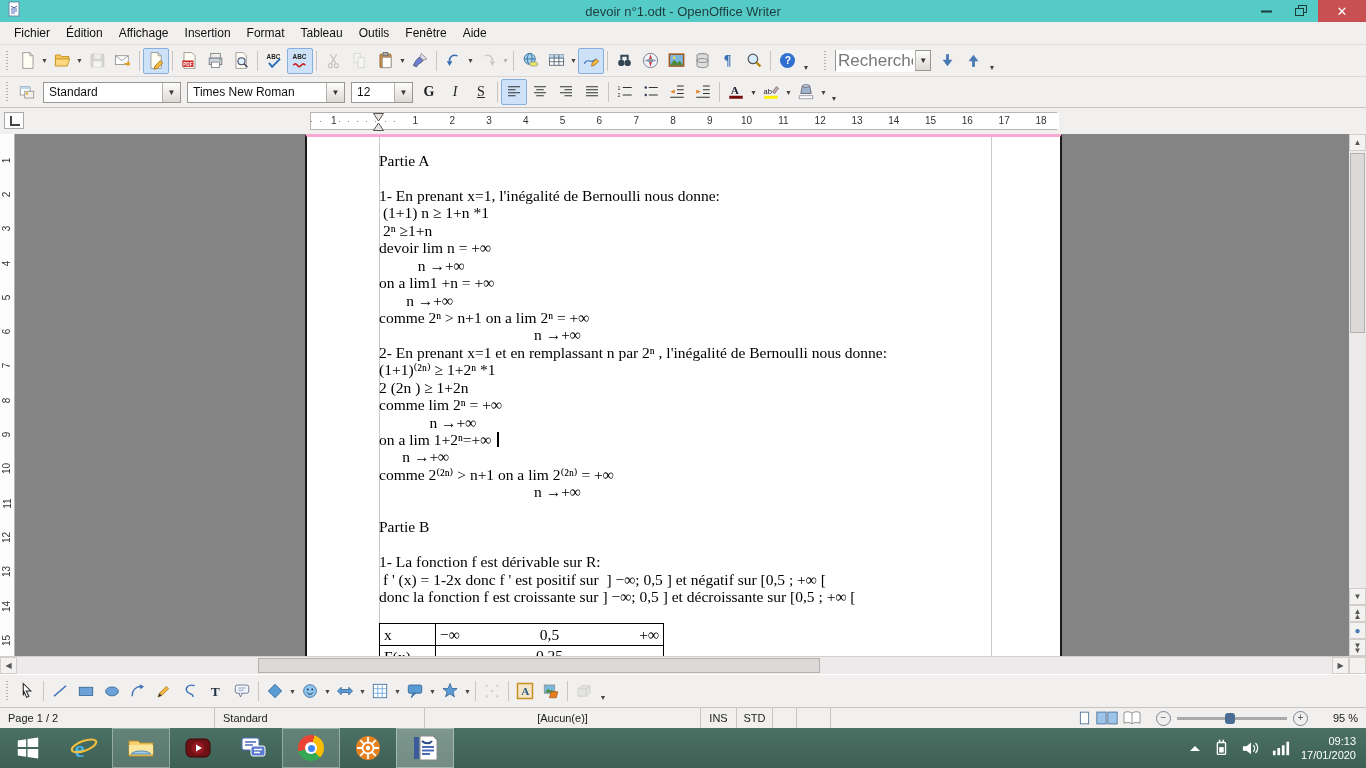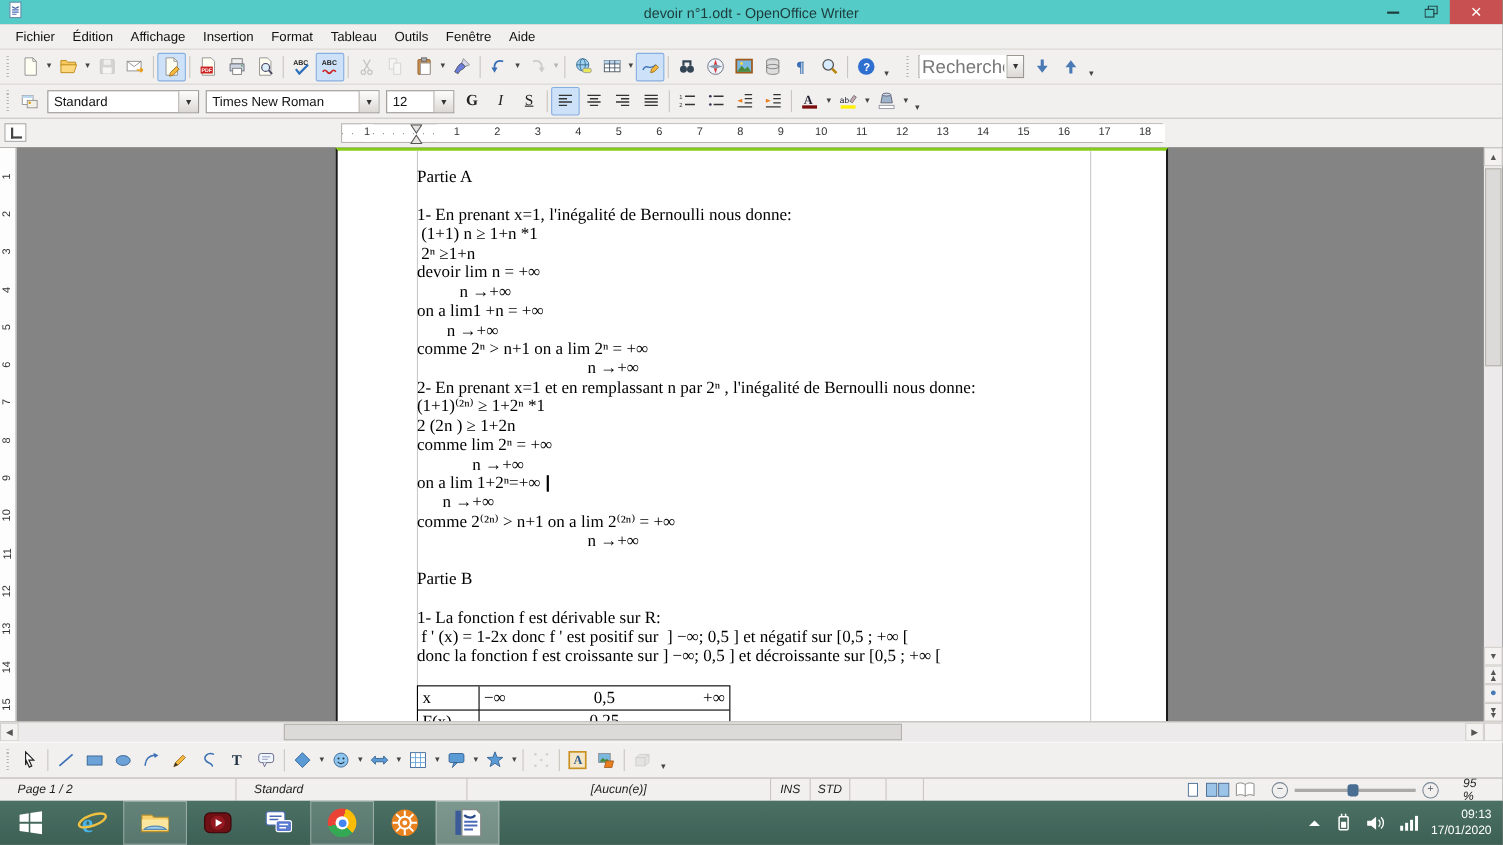--- a/index.html
+++ b/index.html
@@ -38,21 +38,21 @@
   #hruler .dots{position:absolute;left:0;top:8px;width:100%;height:1px;background:repeating-linear-gradient(90deg,#888 0 1px,transparent 1px 9.2px);}
   #hnums{position:absolute;left:86px;top:0;height:100%;display:flex;}
   #hnums span{width:36.8px;text-align:center;font-size:10px;color:#333;line-height:16px;background:#fff;}
   #hmargin-num{position:absolute;left:18px;top:0;font-size:10px;color:#333;line-height:16px;background:#fff;padding:0 2px;}
   #indent-marker{position:absolute;left:62px;top:0px;}
   
   #main{position:absolute;top:134px;left:0;width:1366px;height:522px;background:#848484;overflow:hidden;}
   #vruler{position:absolute;left:0;top:0;width:15px;height:522px;background:#fdfdfd;border-right:1px solid #b9b5b0;box-sizing:border-box;padding-top:9px;}
   .vnum{height:34.3px;display:flex;align-items:center;justify-content:center;}
   .vnum span{transform:rotate(-90deg);font-size:10px;color:#333;}
-  #page{position:absolute;left:305px;top:0;width:757px;height:522px;background:#fff;border-left:2px solid #1a1a1a;border-right:2px solid #1a1a1a;border-top:3px solid #84cc16;box-sizing:border-box;}
+  #page{position:absolute;left:305px;top:0;width:757px;height:522px;background:#fff;border-left:2px solid #1a1a1a;border-right:2px solid #1a1a1a;border-top:3px solid #f9a8d4;box-sizing:border-box;}
   .tbound{position:absolute;top:0;bottom:0;width:1px;background:#c9c9c9;}
   #doc-text{position:absolute;left:72px;top:15px;width:612px;font-family:"Liberation Serif","DejaVu Serif","DejaVu Sans",serif;font-size:15.5px;color:#000;}
   .dline{height:17.45px;line-height:17.45px;white-space:pre;}
   #cursor{position:absolute;left:190px;top:295px;width:1.5px;height:15px;background:#000;}
   #dtable{position:absolute;left:72px;top:486px;display:grid;grid-template-columns:56px 227px;border:1px solid #000;font-family:"Liberation Serif","DejaVu Serif",serif;font-size:15.5px;}
   #dtable .cell{border-right:1px solid #000;border-bottom:1px solid #000;height:22px;box-sizing:border-box;padding:0 4px;display:flex;align-items:center;}
   #dtable .cell:nth-child(2n){border-right:0;}
   #dtable .range{justify-content:space-between;}
   #dtable .center{justify-content:center;align-items:flex-start;line-height:20px;}
   
@@ -62,21 +62,21 @@
   #vthumb{position:absolute;left:1px;top:19px;width:15px;height:180px;background:#dcdad8;border:1px solid #b5b1ac;box-sizing:border-box;}
   #vnav{position:absolute;bottom:0;left:0;width:17px;}
   #vnav .sbtn{height:17px;line-height:5px;flex-direction:column;}
   #hscroll{position:absolute;top:656px;left:0;width:1366px;height:18px;background:#eceaea;border-top:1px solid #d2cfcb;box-sizing:border-box;}
   #hscroll .sbtn{position:absolute;top:0;width:17px;height:17px;}
   #hthumb{position:absolute;left:258px;top:1px;width:562px;height:15px;background:#dcdad8;border:1px solid #b5b1ac;box-sizing:border-box;}
   
   #drawbar{position:absolute;top:674px;left:0;width:1366px;height:33px;background:#f1f0ee;display:flex;align-items:center;border-top:1px solid #fff;box-sizing:border-box;}
   
   #statusbar{position:absolute;top:707px;left:0;width:1366px;height:21px;background:#f1f0ee;border-top:1px solid #c8c4bf;display:flex;align-items:center;font-size:11px;color:#222;box-sizing:border-box;}
-  .sfield{height:100%;display:flex;align-items:center;padding:0 16px;border-right:1px solid #c9c5c0;box-sizing:border-box;font-style:italic;}
+  .sfield{height:100%;display:flex;align-items:center;padding:0 8px;border-right:1px solid #c9c5c0;box-sizing:border-box;}
   #sb-sel{justify-content:center;}
   .viewicons{display:flex;align-items:center;gap:4px;padding:0 8px;}
   #zoomslider{display:flex;align-items:center;gap:6px;padding:0 6px;}
   .zbtn{width:13px;height:13px;border:1px solid #7b8794;border-radius:50%;display:flex;align-items:center;justify-content:center;font-size:10px;color:#55606c;line-height:1;}
   #ztrack{position:relative;width:110px;height:3px;background:#aaa;}
   #ztick{position:absolute;left:50%;top:-4px;width:1px;height:11px;background:#999;}
   #zthumb{position:absolute;left:48px;top:-4px;width:10px;height:11px;background:#4a6d92;border-radius:3px;}
   
   #taskbar{position:absolute;top:728px;left:0;width:1366px;height:40px;background:linear-gradient(#4b7064,#3d6055);display:flex;align-items:center;}
   .tk{width:56px;height:40px;display:flex;align-items:center;justify-content:center;}

